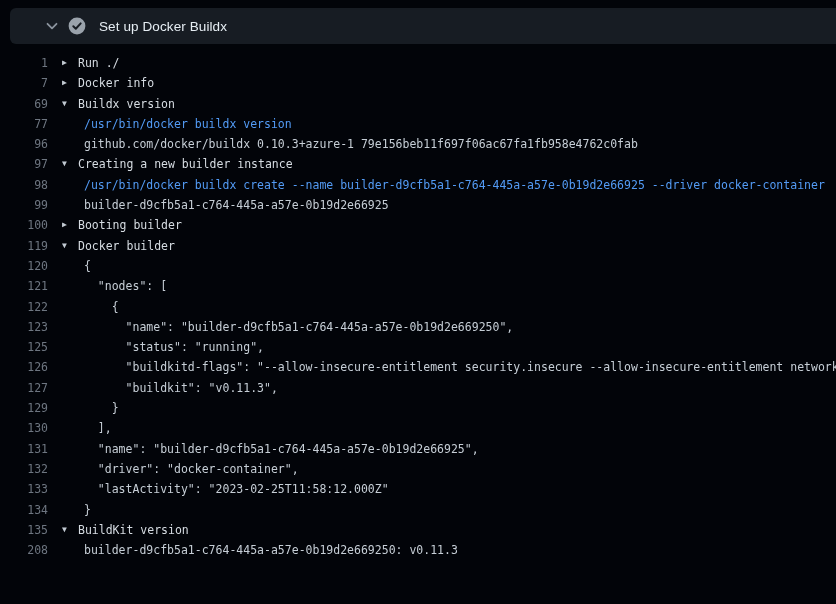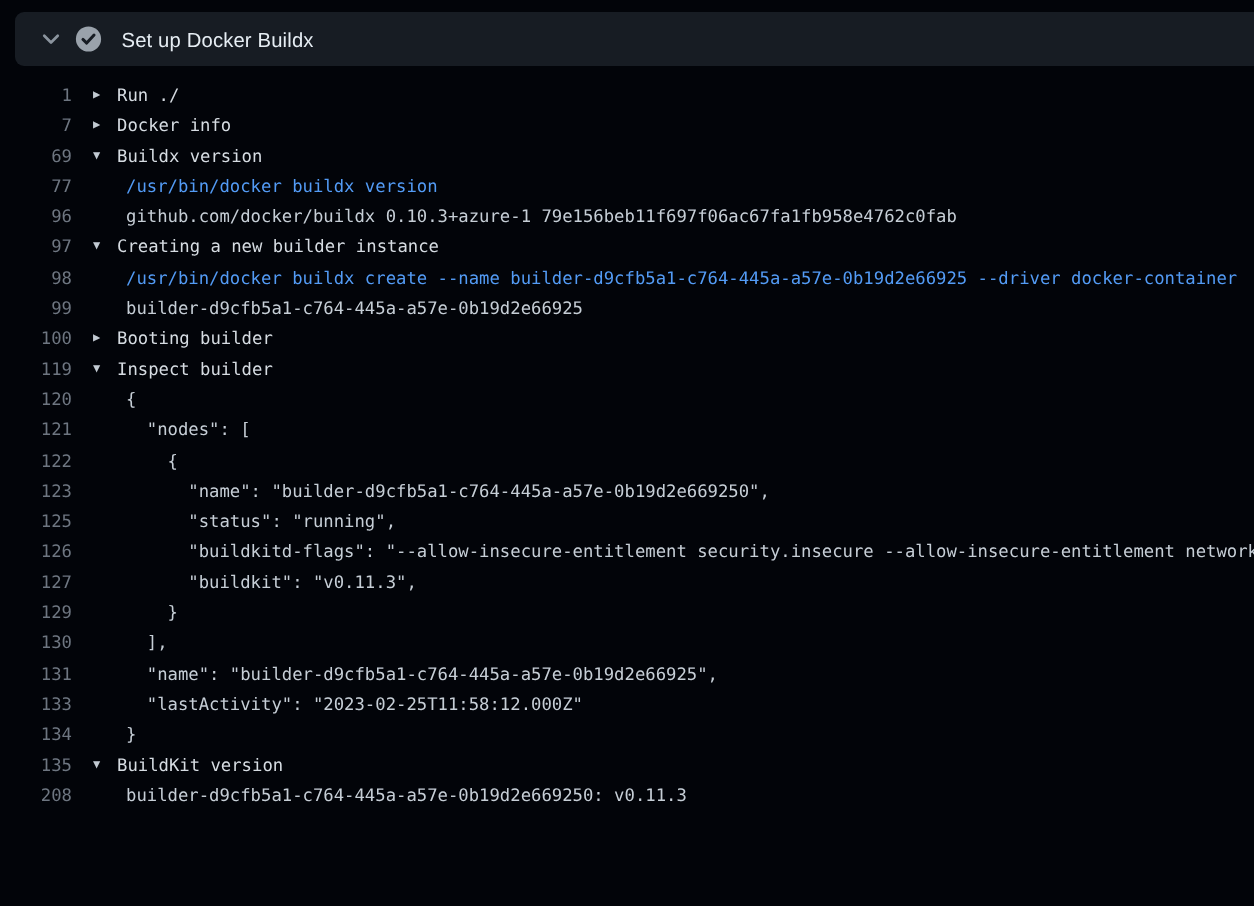--- a/index.html
+++ b/index.html
@@ -9,21 +9,21 @@
     font-family: "Liberation Sans", sans-serif;
   }
   
   .step-header {
     margin: 8px 0 0 10px;
     height: 36px;
     background: #171c23;
     border-radius: 6px 0 0 6px;
     display: flex;
     align-items: center;
-    padding-left: 10px;
+    padding-left: 28px;
     cursor: pointer;
   }
   .step-header .chev {
     width: 16px; height: 16px;
     display: inline-flex; align-items: center; justify-content: center;
     margin: 0 8px 0 6px;
   }
   .step-header .status {
     width: 18px; height: 18px;
     display: inline-flex; align-items: center; justify-content: center;
@@ -94,28 +94,29 @@
 <div class="log" id="log-rows">
     <div class="row group"><span class="num">1</span><span class="marker">▶</span><span class="text">Run ./</span></div>
     <div class="row group"><span class="num">7</span><span class="marker">▶</span><span class="text">Docker info</span></div>
     <div class="row group"><span class="num">69</span><span class="marker">▼</span><span class="text">Buildx version</span></div>
     <div class="row command"><span class="num">77</span><span class="marker"></span><span class="text">/usr/bin/docker buildx version</span></div>
     <div class="row output"><span class="num">96</span><span class="marker"></span><span class="text">github.com/docker/buildx 0.10.3+azure-1 79e156beb11f697f06ac67fa1fb958e4762c0fab</span></div>
     <div class="row group"><span class="num">97</span><span class="marker">▼</span><span class="text">Creating a new builder instance</span></div>
     <div class="row command"><span class="num">98</span><span class="marker"></span><span class="text">/usr/bin/docker buildx create --name builder-d9cfb5a1-c764-445a-a57e-0b19d2e66925 --driver docker-container</span></div>
     <div class="row output"><span class="num">99</span><span class="marker"></span><span class="text">builder-d9cfb5a1-c764-445a-a57e-0b19d2e66925</span></div>
     <div class="row group"><span class="num">100</span><span class="marker">▶</span><span class="text">Booting builder</span></div>
-    <div class="row group"><span class="num">119</span><span class="marker">▼</span><span class="text">Inspect builder</span></div>
+    <div class="row group"><span class="num">119</span><span class="marker">▼</span><span class="text">Docker builder</span></div>
     <div class="row output"><span class="num">120</span><span class="marker"></span><span class="text">{</span></div>
     <div class="row output"><span class="num">121</span><span class="marker"></span><span class="text">  "nodes": [</span></div>
     <div class="row output"><span class="num">122</span><span class="marker"></span><span class="text">    {</span></div>
     <div class="row output"><span class="num">123</span><span class="marker"></span><span class="text">      "name": "builder-d9cfb5a1-c764-445a-a57e-0b19d2e669250",</span></div>
     <div class="row output"><span class="num">125</span><span class="marker"></span><span class="text">      "status": "running",</span></div>
     <div class="row output"><span class="num">126</span><span class="marker"></span><span class="text">      "buildkitd-flags": "--allow-insecure-entitlement security.insecure --allow-insecure-entitlement network.host",</span></div>
     <div class="row output"><span class="num">127</span><span class="marker"></span><span class="text">      "buildkit": "v0.11.3",</span></div>
     <div class="row output"><span class="num">129</span><span class="marker"></span><span class="text">    }</span></div>
     <div class="row output"><span class="num">130</span><span class="marker"></span><span class="text">  ],</span></div>
     <div class="row output"><span class="num">131</span><span class="marker"></span><span class="text">  "name": "builder-d9cfb5a1-c764-445a-a57e-0b19d2e66925",</span></div>
+    <div class="row output"><span class="num">132</span><span class="marker"></span><span class="text">  "driver": "docker-container",</span></div>
     <div class="row output"><span class="num">133</span><span class="marker"></span><span class="text">  "lastActivity": "2023-02-25T11:58:12.000Z"</span></div>
     <div class="row output"><span class="num">134</span><span class="marker"></span><span class="text">}</span></div>
     <div class="row group"><span class="num">135</span><span class="marker">▼</span><span class="text">BuildKit version</span></div>
     <div class="row output"><span class="num">208</span><span class="marker"></span><span class="text">builder-d9cfb5a1-c764-445a-a57e-0b19d2e669250: v0.11.3</span></div>
   </div>
 
 </body></html>

